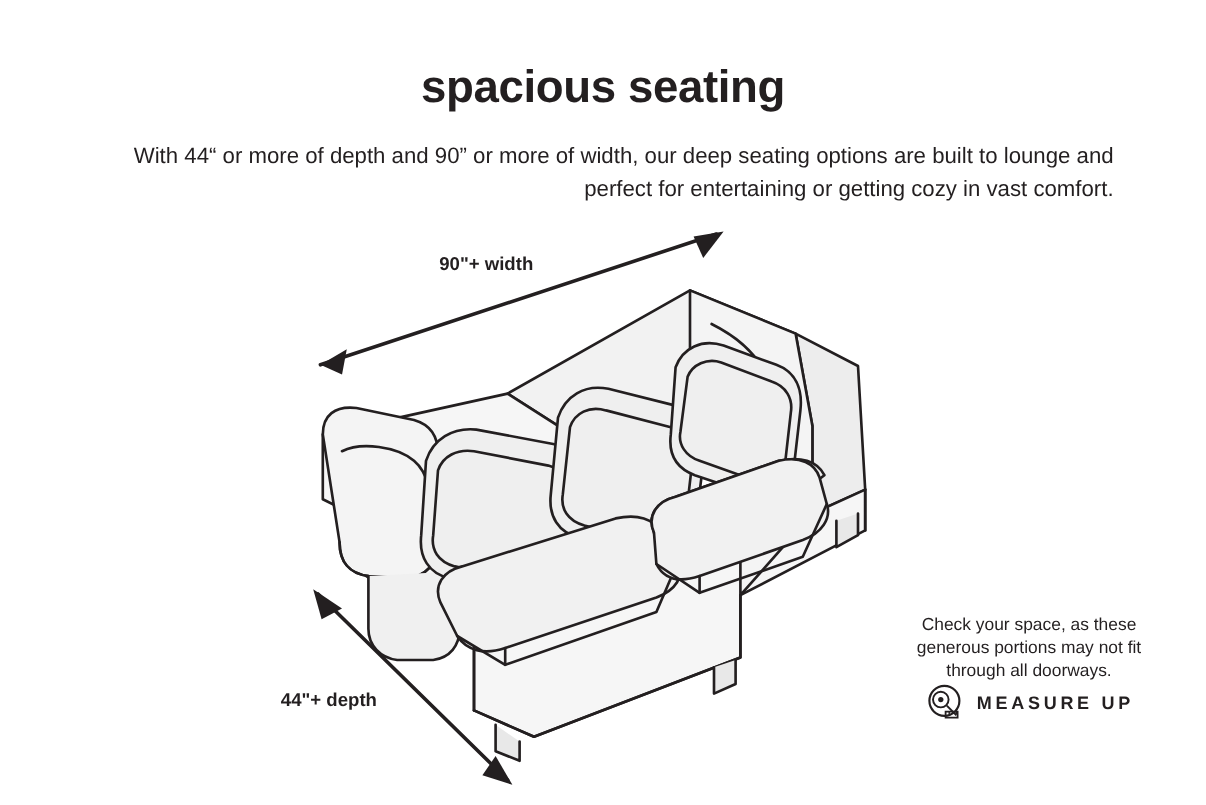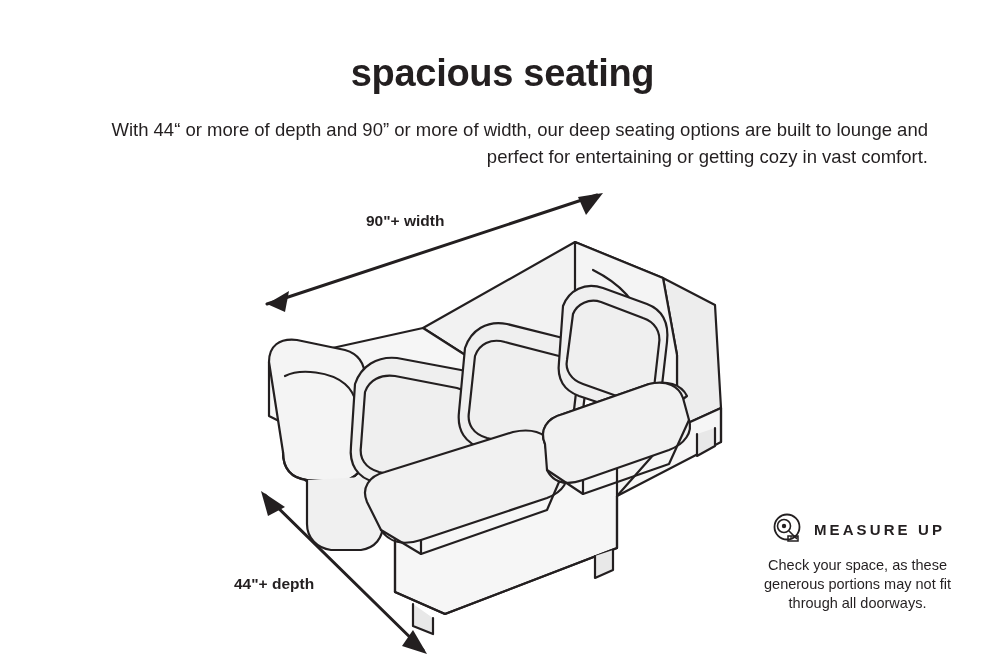--- a/index.html
+++ b/index.html
@@ -150,27 +150,27 @@
       <path d="M150 360 L150 412"></path>
       <path d="M476 228 L476 262"></path>
 
       <path d="M168 424 L168 446 L188 454 L188 438" fill="#e8e8e8"></path>
       <path d="M350 376 L350 398 L368 390 L368 370" fill="#e8e8e8"></path>
       <path d="M452 254 L452 276 L470 266 L470 248" fill="#e8e8e8"></path>
     </g>
   </svg>
 
   <div id="measure-block">
+    <div id="measure-body">Check your space, as these generous portions may not fit through all doorways.</div>
     <div id="measure-head">
       <svg width="34" height="34" viewBox="0 0 34 34">
         <circle cx="17" cy="15" r="12.5" fill="none" stroke="#231f20" stroke-width="1.8"></circle>
         <circle cx="14" cy="14" r="6.5" fill="none" stroke="#231f20" stroke-width="1.6"></circle>
         <circle cx="14" cy="14" r="2.2" fill="#231f20"></circle>
         <path d="M19 19 L27 27" stroke="#231f20" stroke-width="1.6"></path>
         <path d="M18 24 h10 v5 h-10 z" fill="none" stroke="#231f20" stroke-width="1.5"></path>
         <path d="M21 24 v2 M24 24 v2 M27 24 v2" stroke="#231f20" stroke-width="1.2"></path>
       </svg>
       <span id="measure-title">MEASURE UP</span>
     </div>
-    <div id="measure-body">Check your space, as these generous portions may not fit through all doorways.</div>
   </div>
 
 </div>
 
 </body></html>

